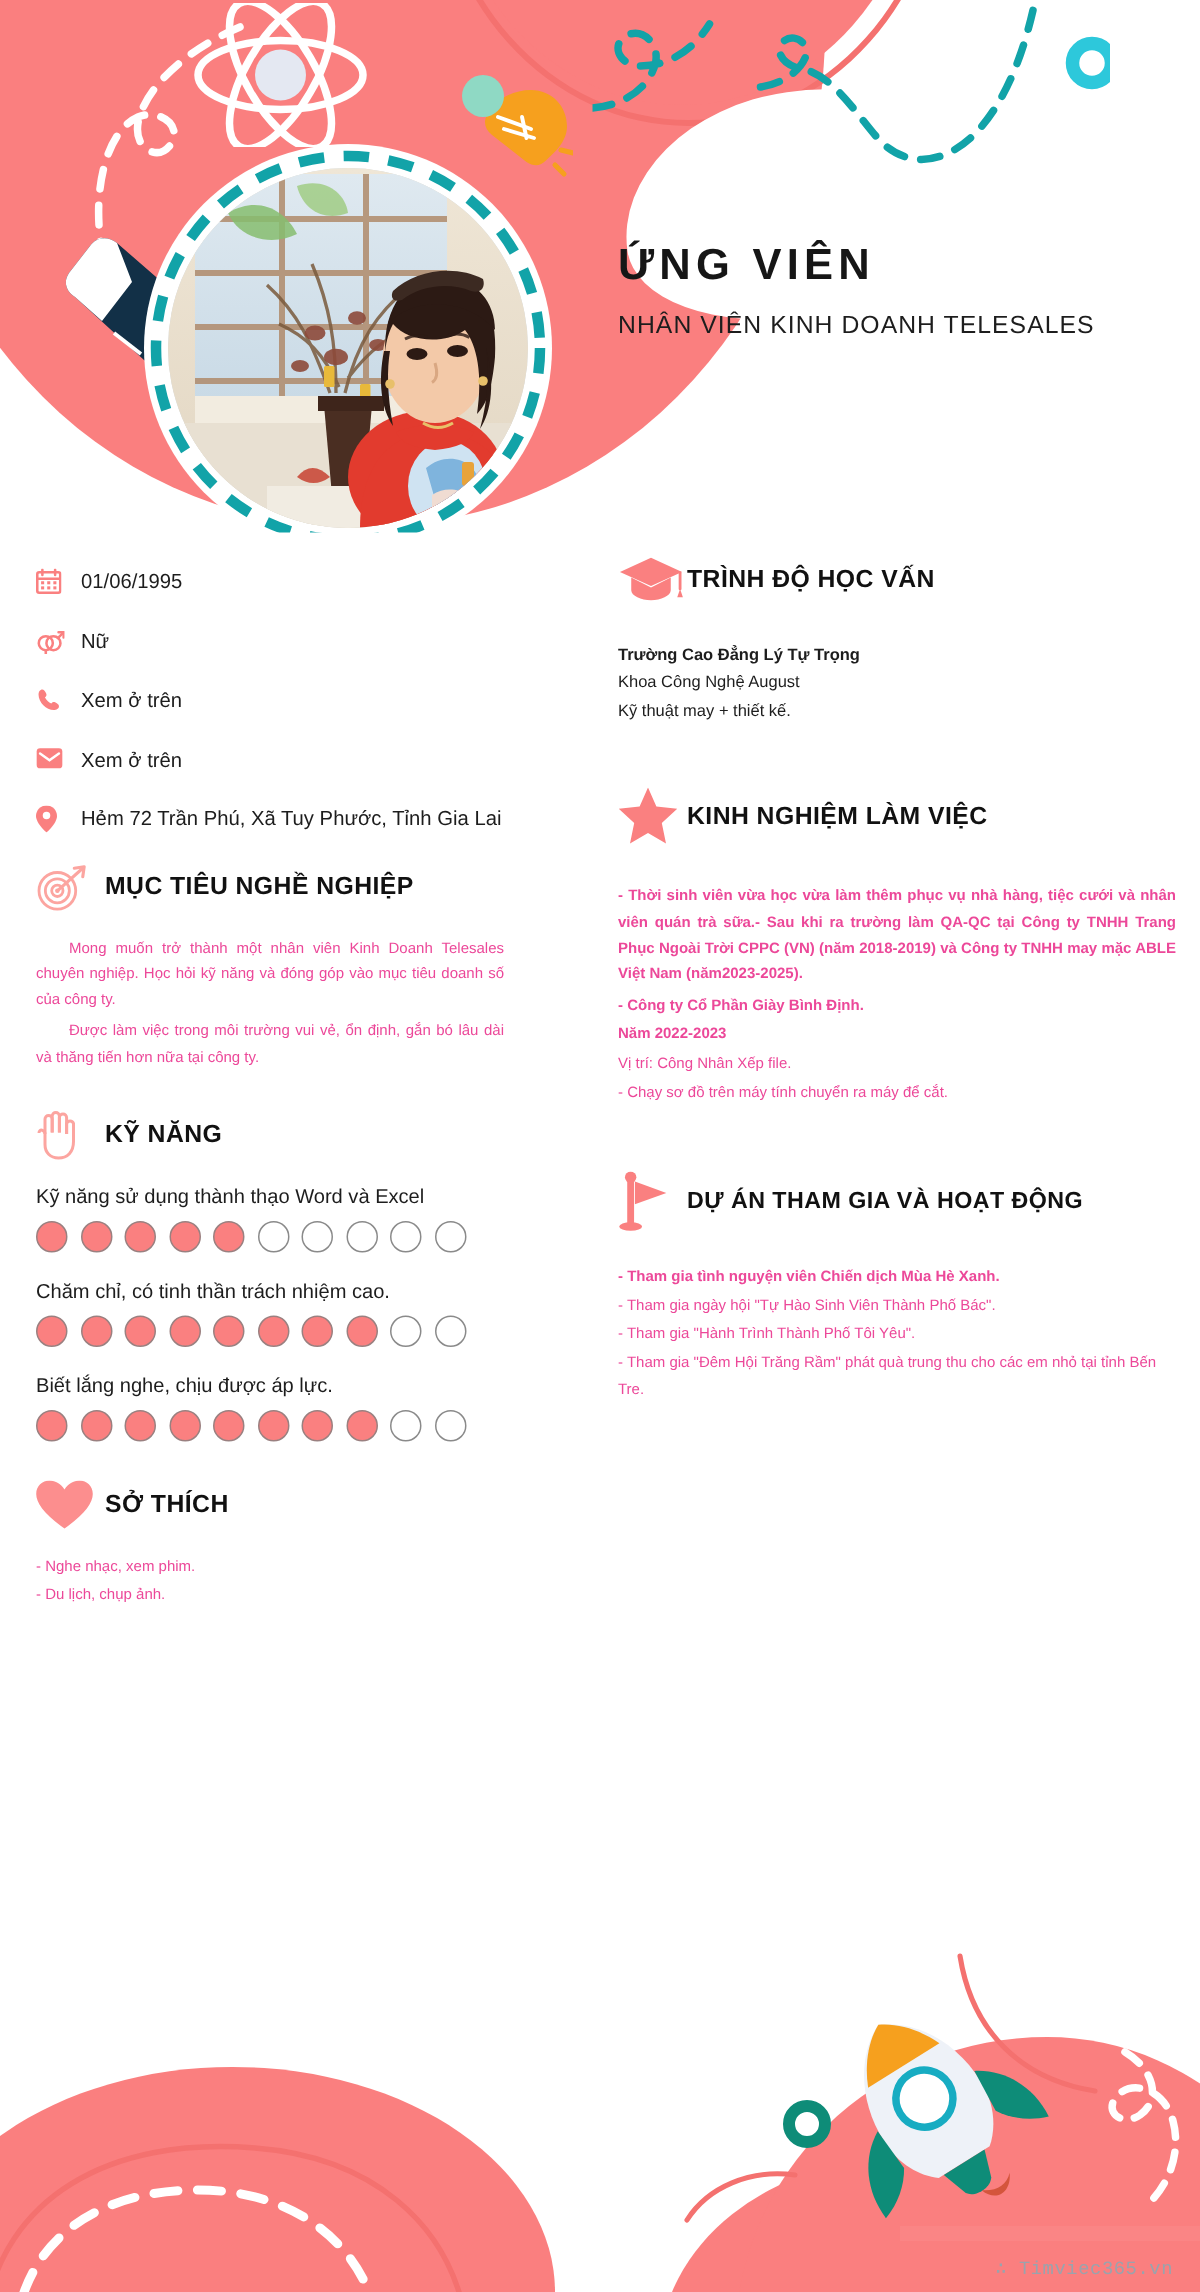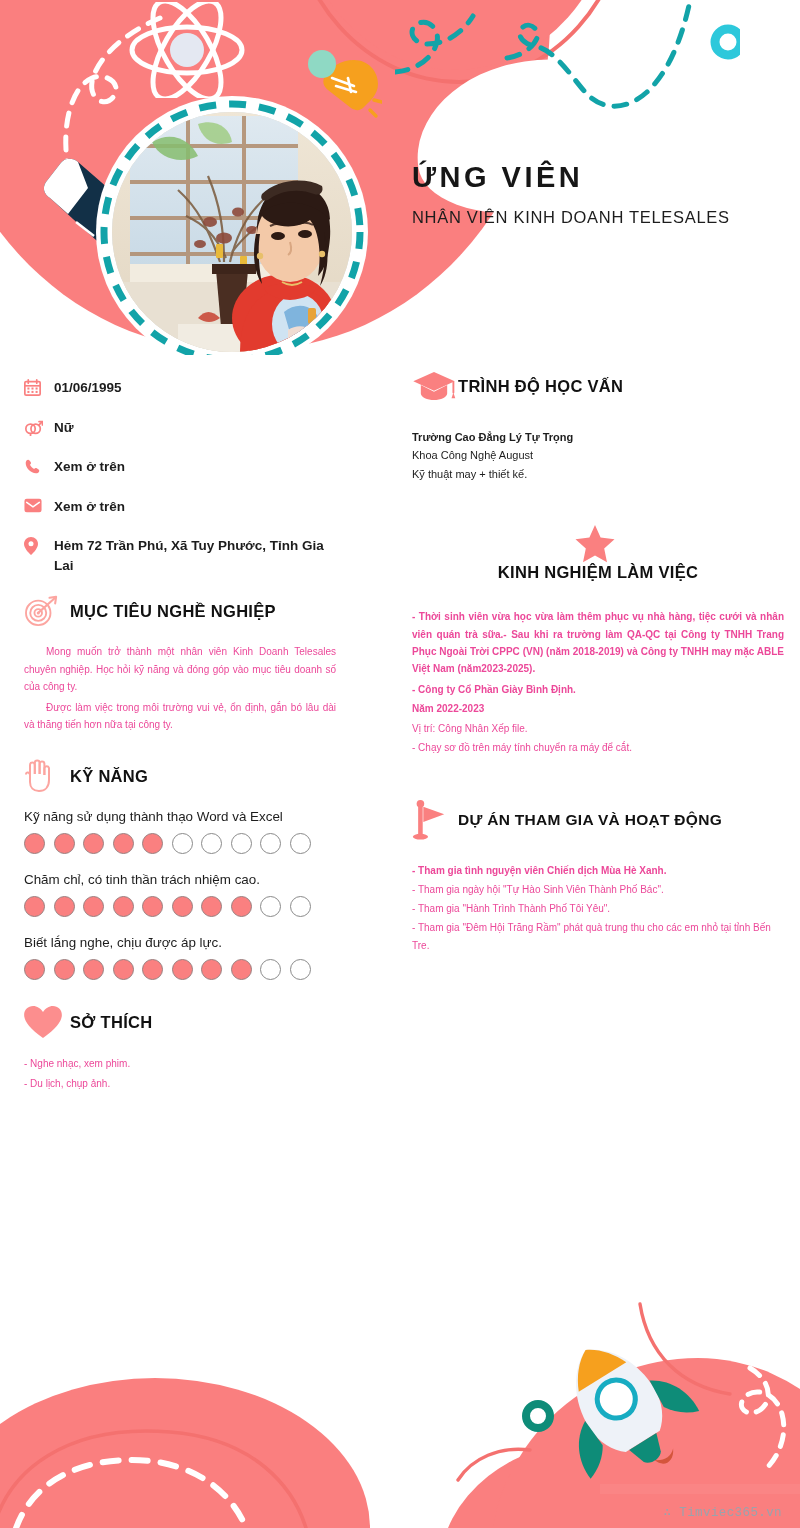--- a/index.html
+++ b/index.html
@@ -111,21 +111,20 @@
     letter-spacing: 0.7px;
     color: #1d1d1d;
     margin: 0;
   }
 
   
   .contact-row {
     display: flex;
     align-items: flex-start;
     margin-bottom: 20px;
-    font-weight: bold;
   }
   .contact-ico {
     width: 30px;
     min-width: 30px;
     display: flex;
     justify-content: flex-start;
     padding-top: 1px;
   }
   .contact-txt {
     font-size: 13.5px;
@@ -567,21 +566,21 @@
           </svg>
         </span>
         <span class="sec-title">TRÌNH ĐỘ HỌC VẤN</span>
       </div>
       <p class="edu-line b">Trường Cao Đẳng Lý Tự Trọng</p>
       <p class="edu-line">Khoa Công Nghệ August</p>
       <p class="edu-line">Kỹ thuật may + thiết kế.</p>
     </div>
 
     <div class="sec" style="margin-bottom:44px;">
-      <div class="sec-head" style="margin-bottom:26px;flex-direction:column;">
+      <div class="sec-head" style="margin-bottom:26px;">
         <span class="sec-ico">
           <svg width="40" height="38" viewBox="0 0 40 38">
             <path d="M20 0 L 25.6 12.6 L 39.5 14.2 L 29.2 23.6 L 32 37.3 L 20 30.4
                      L 8 37.3 L 10.8 23.6 L 0.5 14.2 L 14.4 12.6 Z" fill="#FA8080"></path>
           </svg>
         </span>
         <span class="sec-title">KINH NGHIỆM LÀM VIỆC</span>
       </div>
       <p class="body-txt bold p-tight">- Thời sinh viên vừa học vừa làm thêm phục vụ nhà hàng, tiệc cưới và nhân viên quán trà sữa.- Sau khi ra trường làm QA-QC tại Công ty TNHH Trang Phục Ngoài Trời CPPC (VN) (năm 2018-2019) và Công ty TNHH may mặc ABLE Việt Nam (năm2023-2025).</p>
       <p class="body-txt bold left p-line">- Công ty Cổ Phần Giày Bình Định.</p>

